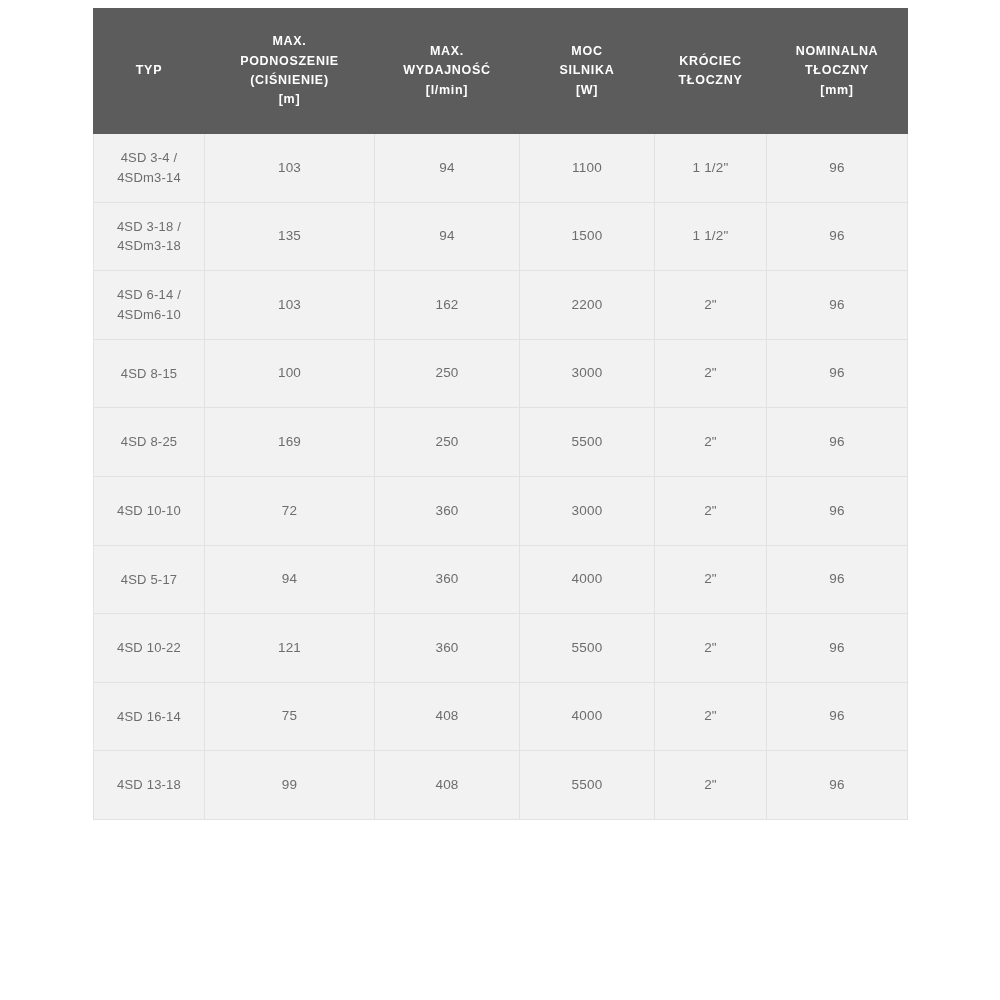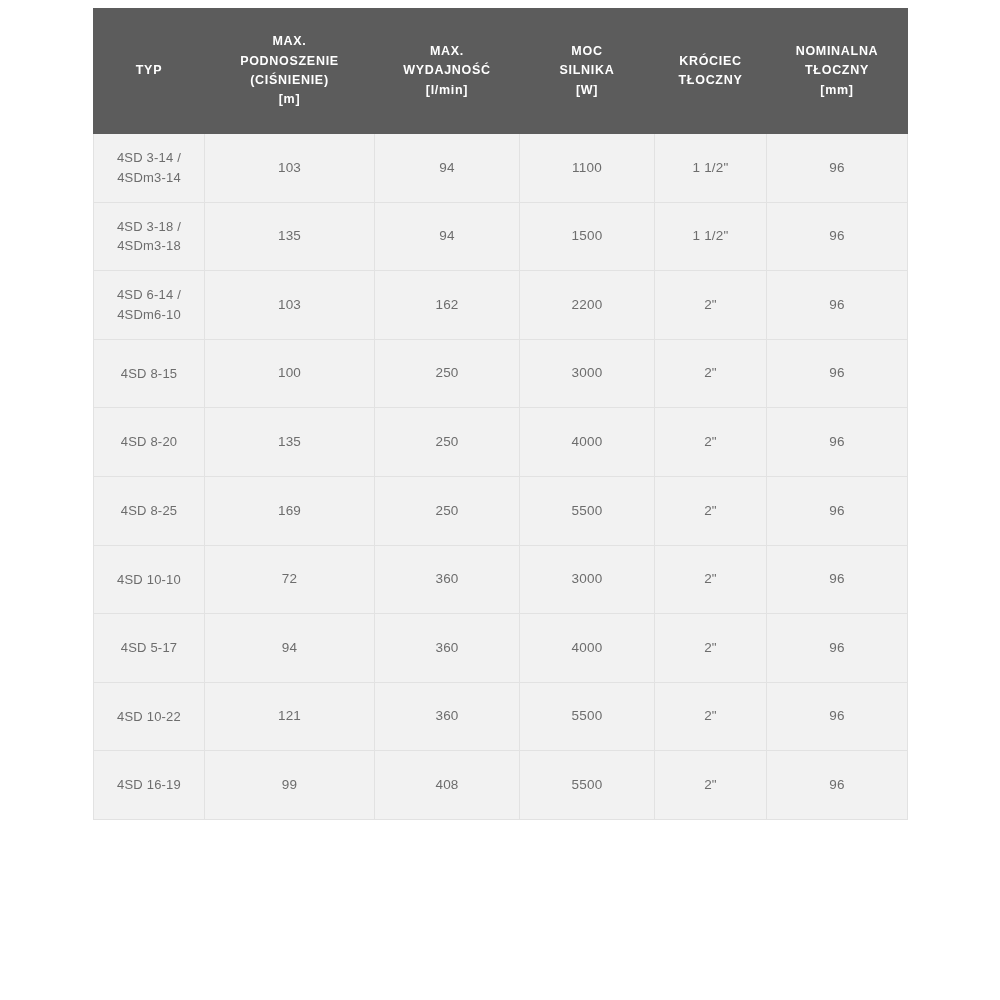--- a/index.html
+++ b/index.html
@@ -108,21 +108,21 @@
             <th>
               <span class="hdr-line">NOMINALNA</span>
               <span class="hdr-line">TŁOCZNY</span>
               <span class="hdr-line">[mm]</span>
             </th>
           </tr>
       </thead>
       <tbody id="table-body">
           <tr>
             <td class="typ">
-              <span class="hdr-line">4SD 3-14 /</span>
+              <span class="hdr-line">4SD 3-4 /</span>
               <span class="hdr-line">4SDm3-14</span>
             </td>
             <td><span>103</span></td>
             <td><span>94</span></td>
             <td><span>1100</span></td>
             <td><span>1 1/2"</span></td>
             <td><span>96</span></td>
           </tr>
           <tr>
             <td class="typ">
@@ -151,30 +151,20 @@
               <span class="hdr-line">4SD 8-15</span>
             </td>
             <td><span>100</span></td>
             <td><span>250</span></td>
             <td><span>3000</span></td>
             <td><span>2"</span></td>
             <td><span>96</span></td>
           </tr>
           <tr>
             <td class="typ">
-              <span class="hdr-line">4SD 8-20</span>
-            </td>
-            <td><span>135</span></td>
-            <td><span>250</span></td>
-            <td><span>4000</span></td>
-            <td><span>2"</span></td>
-            <td><span>96</span></td>
-          </tr>
-          <tr>
-            <td class="typ">
               <span class="hdr-line">4SD 8-25</span>
             </td>
             <td><span>169</span></td>
             <td><span>250</span></td>
             <td><span>5500</span></td>
             <td><span>2"</span></td>
             <td><span>96</span></td>
           </tr>
           <tr>
             <td class="typ">
@@ -201,21 +191,31 @@
               <span class="hdr-line">4SD 10-22</span>
             </td>
             <td><span>121</span></td>
             <td><span>360</span></td>
             <td><span>5500</span></td>
             <td><span>2"</span></td>
             <td><span>96</span></td>
           </tr>
           <tr>
             <td class="typ">
-              <span class="hdr-line">4SD 16-19</span>
+              <span class="hdr-line">4SD 16-14</span>
+            </td>
+            <td><span>75</span></td>
+            <td><span>408</span></td>
+            <td><span>4000</span></td>
+            <td><span>2"</span></td>
+            <td><span>96</span></td>
+          </tr>
+          <tr>
+            <td class="typ">
+              <span class="hdr-line">4SD 13-18</span>
             </td>
             <td><span>99</span></td>
             <td><span>408</span></td>
             <td><span>5500</span></td>
             <td><span>2"</span></td>
             <td><span>96</span></td>
           </tr>
         </tbody>
     </table>
   </div>

